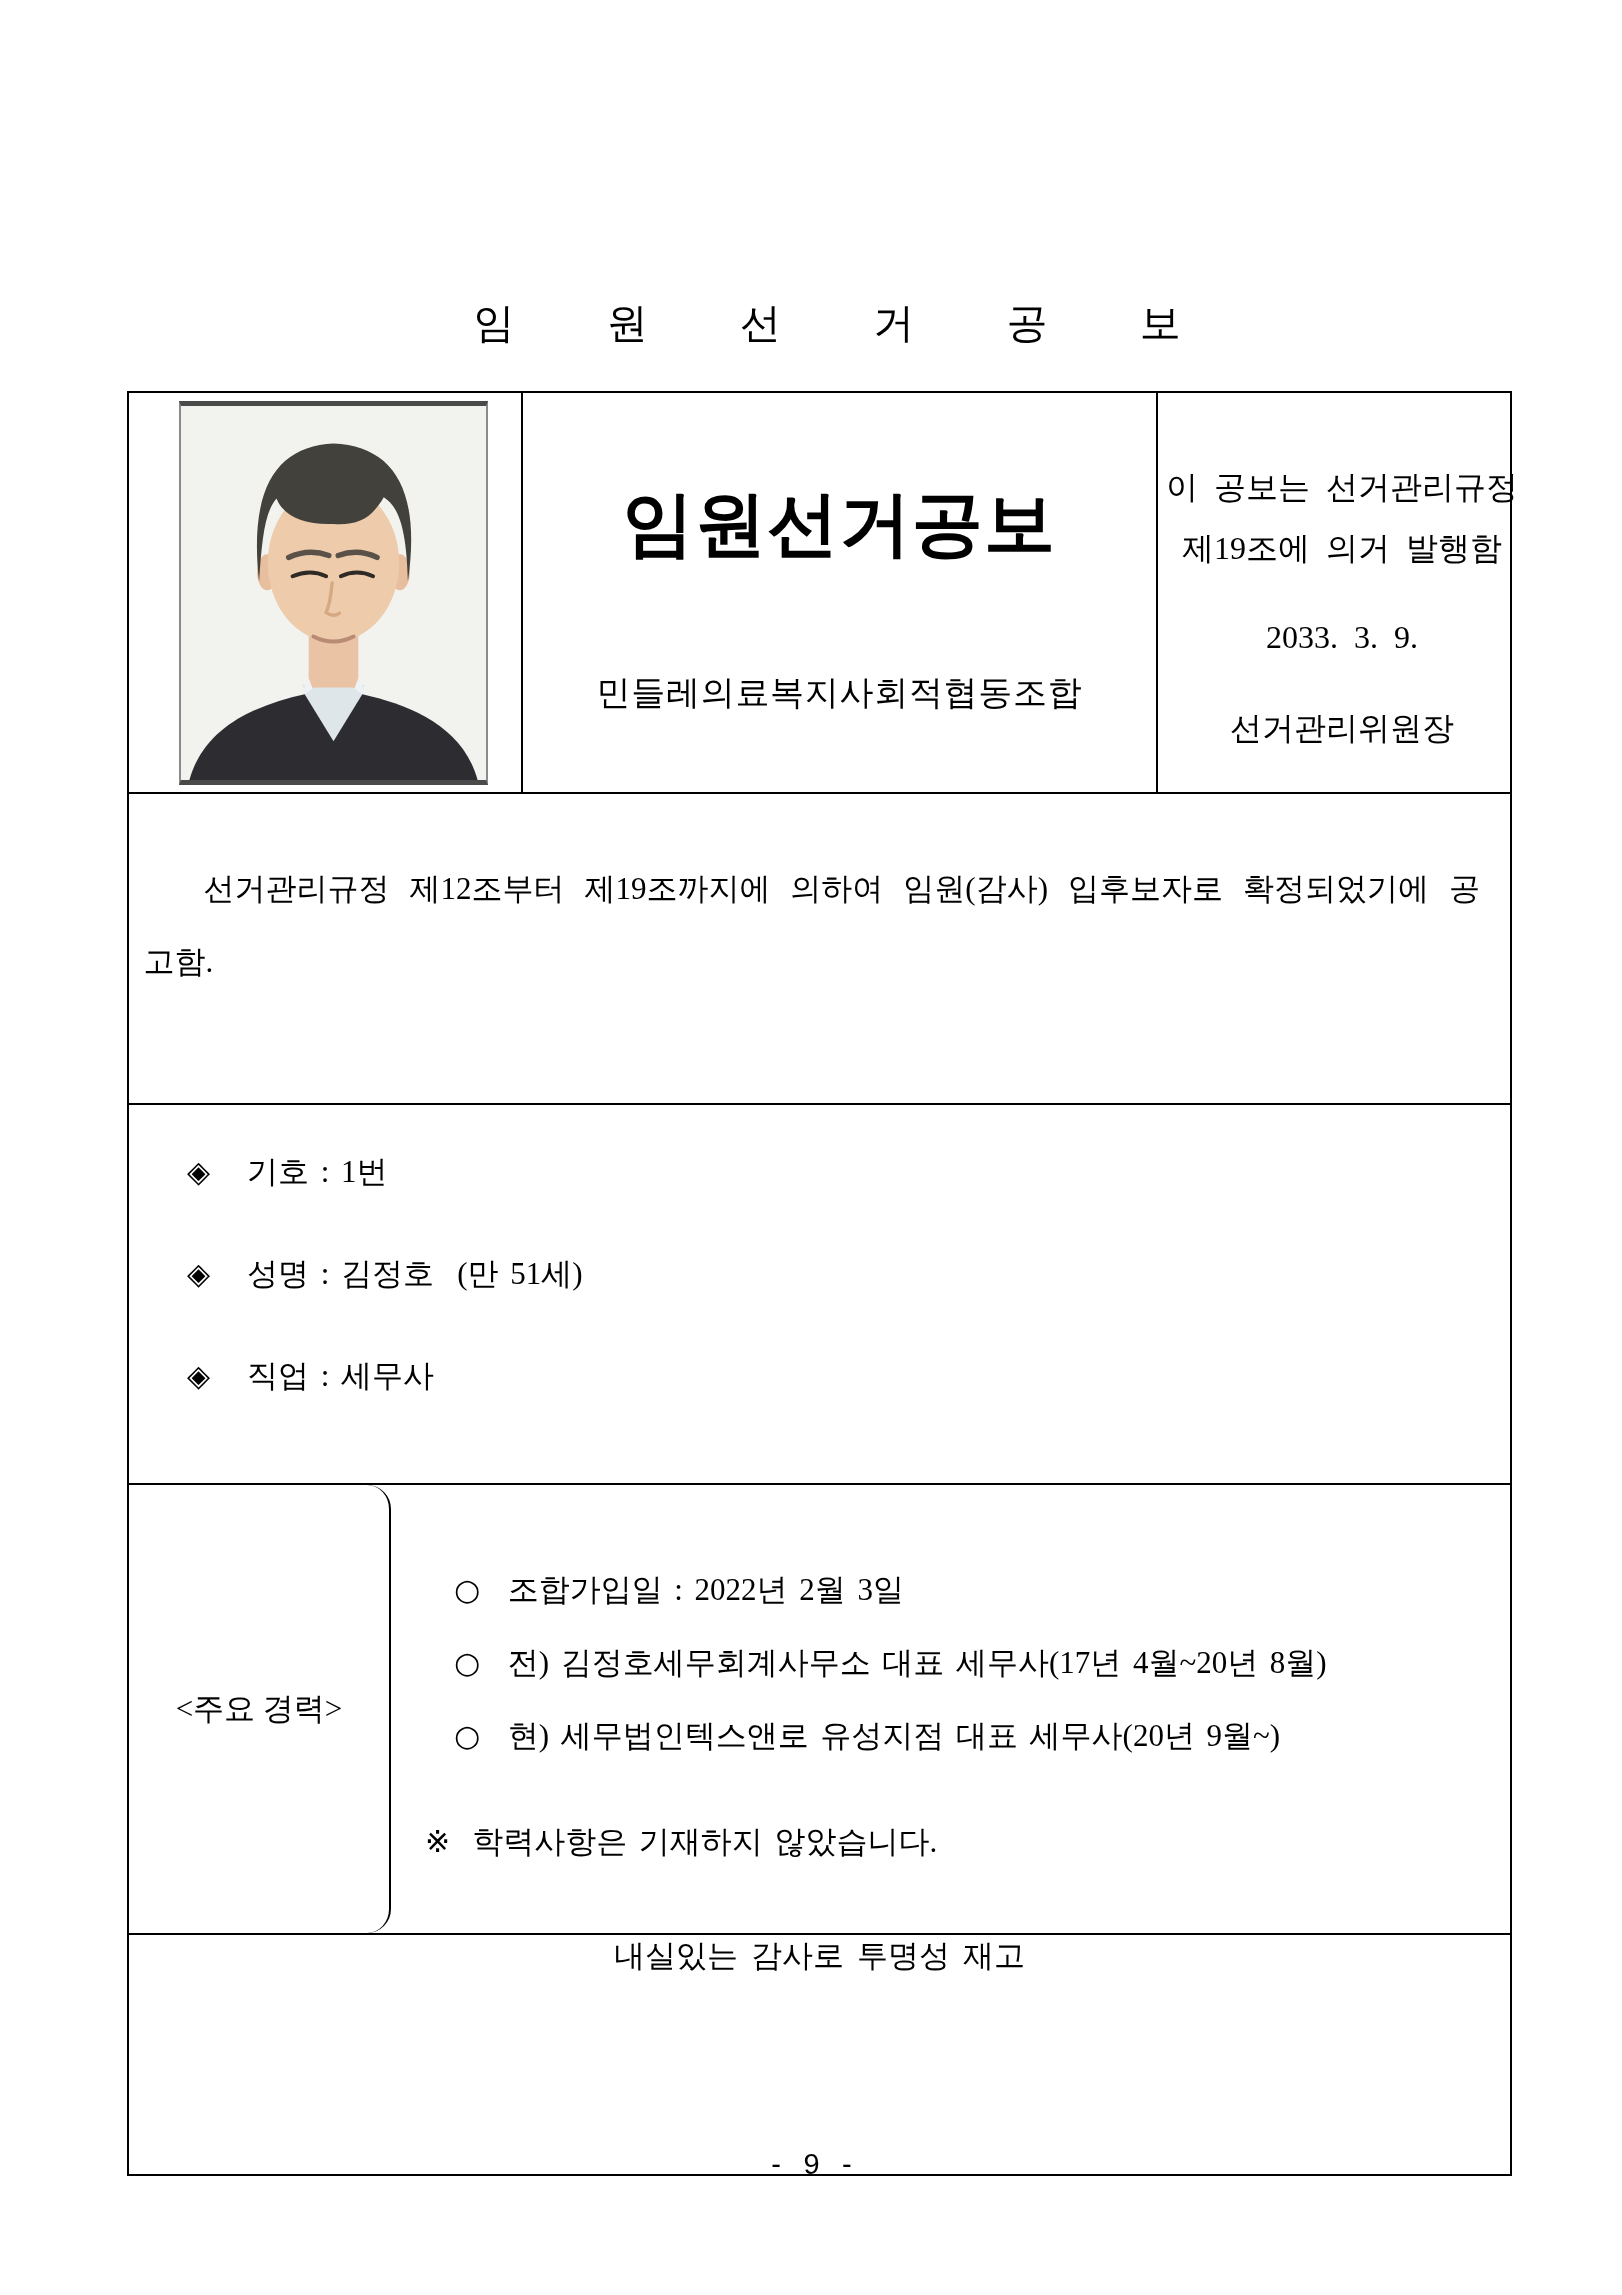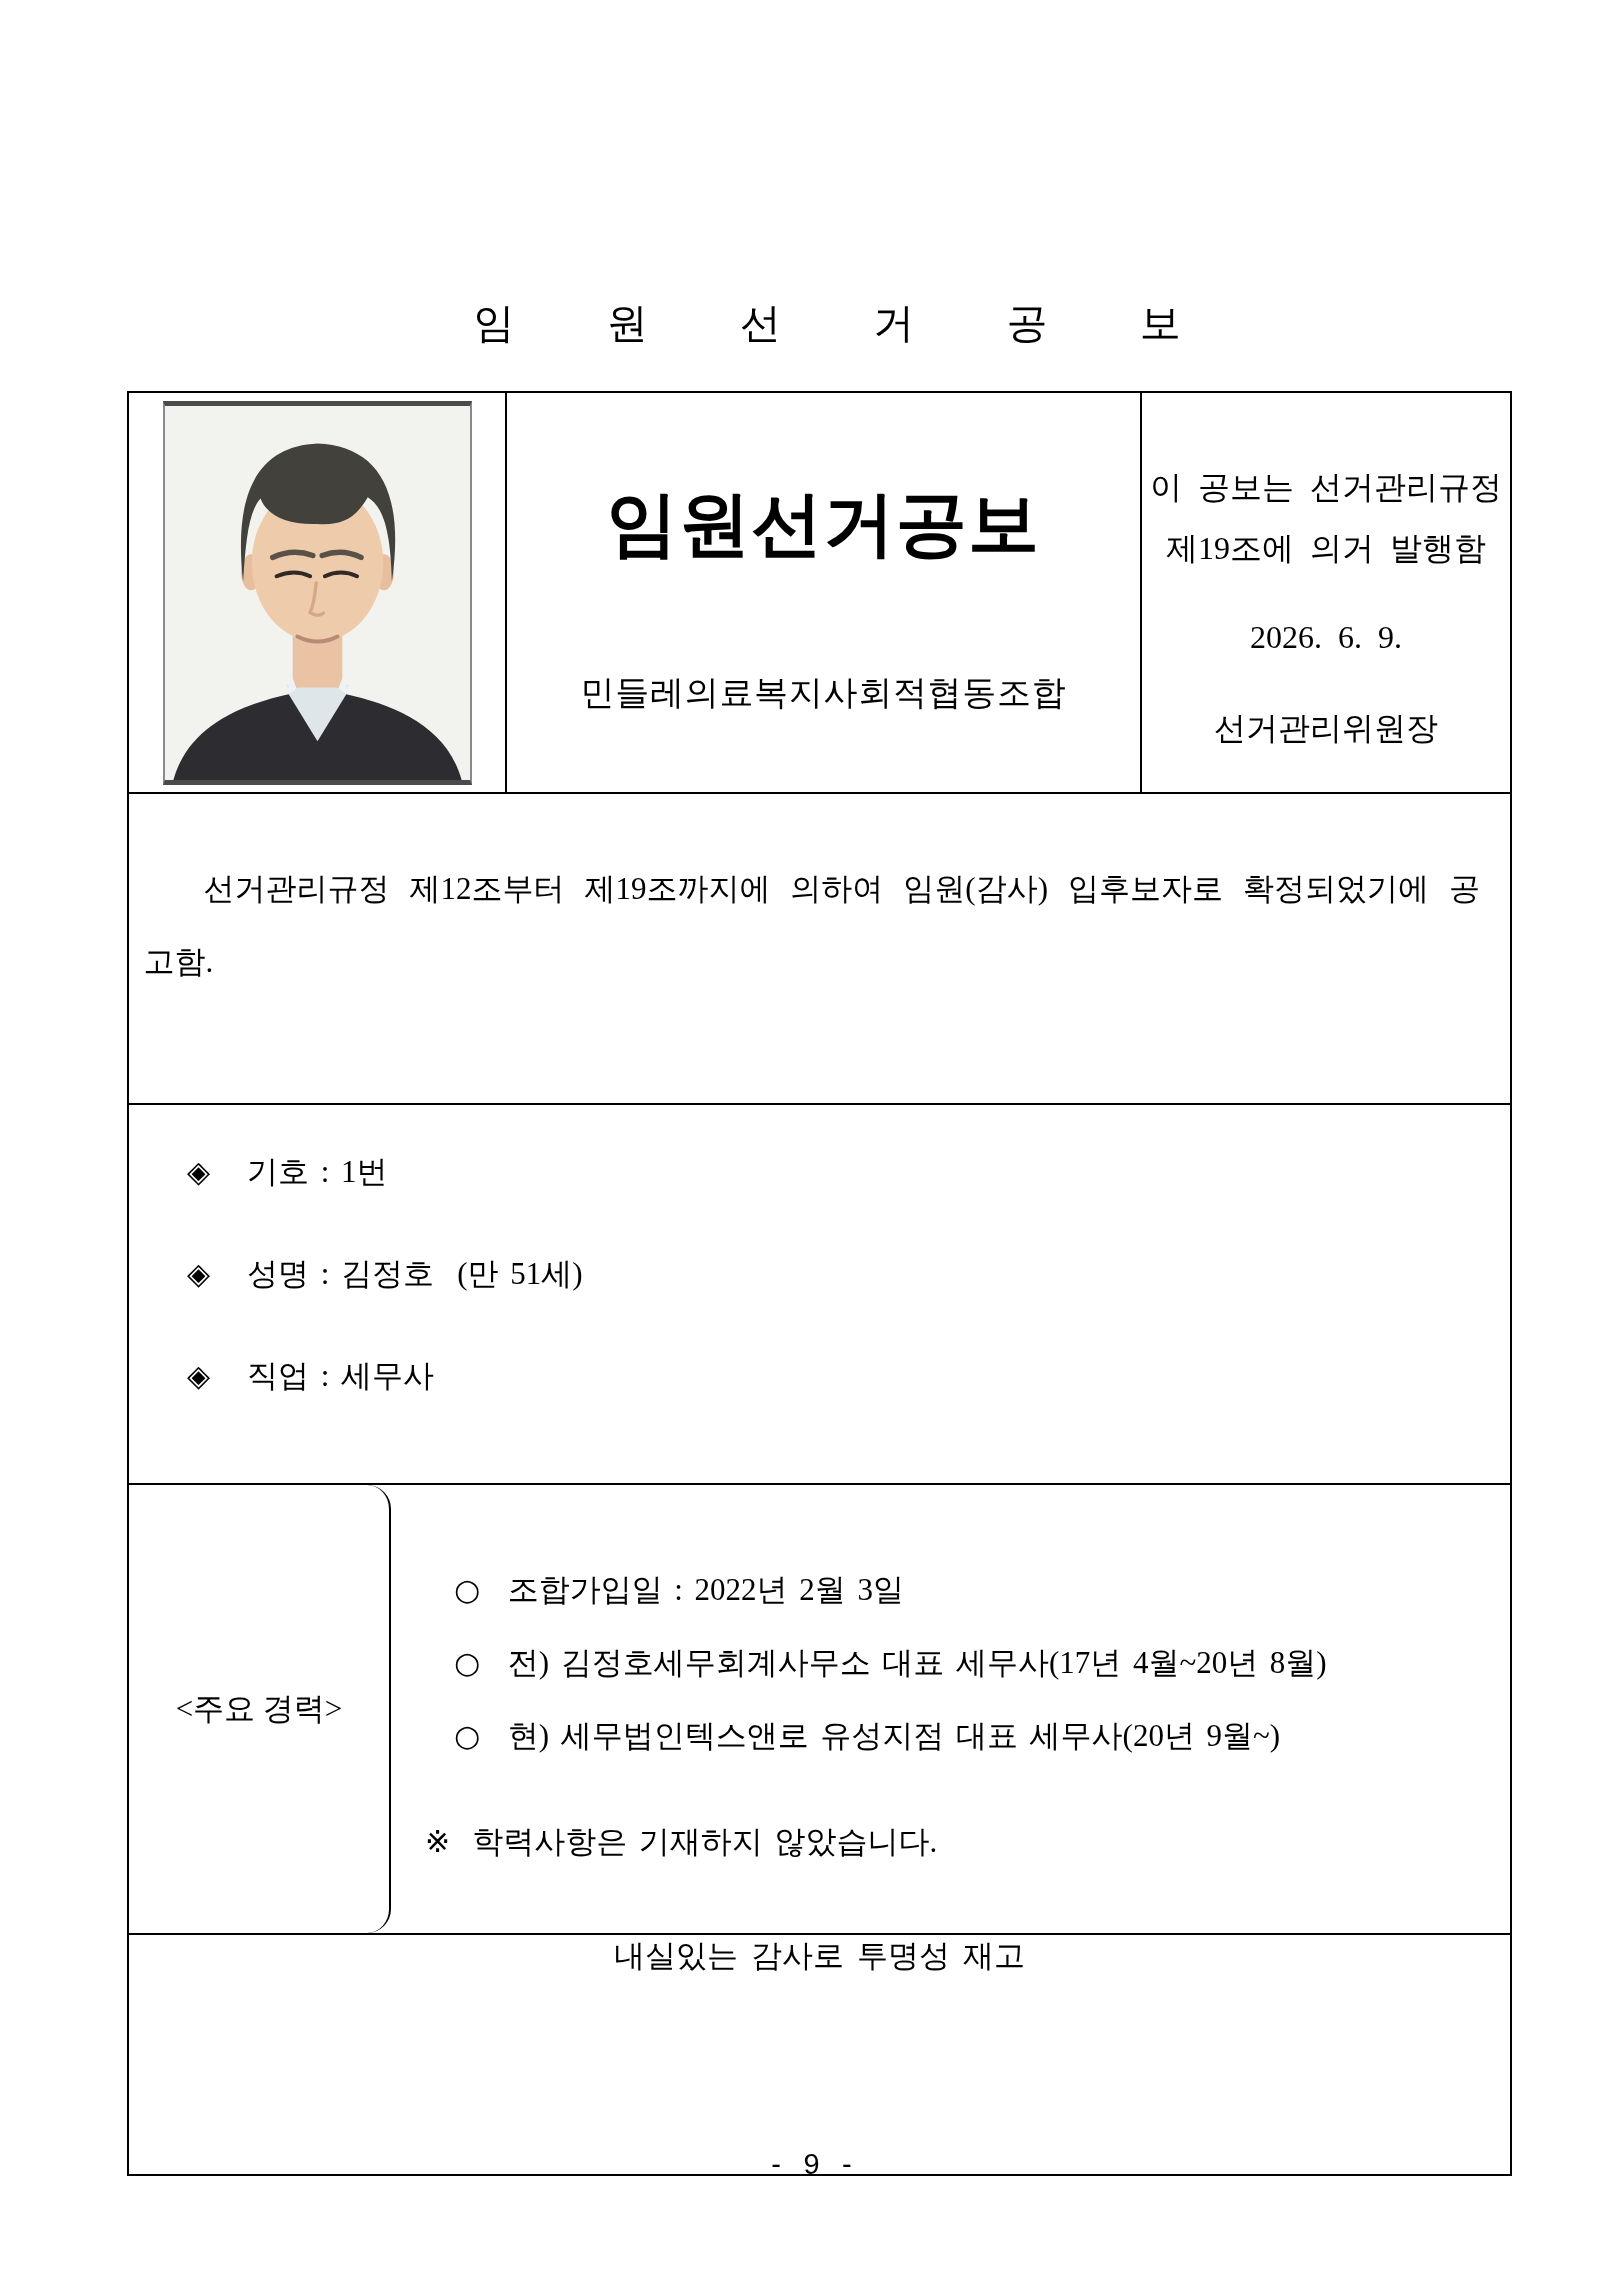--- a/index.html
+++ b/index.html
@@ -7,21 +7,21 @@
          font-family:"Liberation Serif","DejaVu Serif",serif;color:#000;overflow:hidden;}
 
   
   .page-title{position:absolute;top:296px;left:0;width:100%;text-align:center;
               font-size:41px;letter-spacing:41px;white-space:nowrap;padding-left:16px;}
   .page-title span{position:relative;left:20px;}
 
   
   .doc-table{position:absolute;left:127px;top:391px;width:1381px;border:2px solid #000;}
   .row{display:flex;width:100%;}
-  .r1{height:399px;}
+  .r1{height:399px;padding-left:16px;}
   .r2{height:251px;border-top:2px solid #000;display:block;
       padding:58px 30px 0 14.4px;font-size:31px;line-height:73px;
       text-indent:60px;text-align:justify;word-spacing:9.2px;}
   .r3{height:332px;border-top:2px solid #000;display:block;padding:46px 0 0 58px;}
   .r4{height:448px;border-top:2px solid #000;}
   .r5{height:239px;border-top:2px solid #000;}
 
   .c-photo{width:376px;border-right:2px solid #000;display:flex;align-items:center;justify-content:center;}
   .photo-frame{width:305px;height:374px;border-left:2px solid #8a8a8a;border-right:2px solid #8a8a8a;
                border-top:5.2px solid #4a4a4a;border-bottom:5.2px solid #4a4a4a;background:#f2f2ee;}
@@ -93,21 +93,21 @@
           </svg>
         </div>
       </div>
       <div class="c-title">
         <div class="bulletin-title">임원선거공보</div>
         <div class="org">민들레의료복지사회적협동조합</div>
       </div>
       <div class="c-iss">
         <div class="iss-l1">이 공보는 선거관리규정</div>
         <div class="iss-l2">제19조에 의거 발행함</div>
-        <div class="iss-date">2026. 6. 9.</div>
+        <div class="iss-date">2033. 3. 9.</div>
         <div class="iss-chair">선거관리위원장</div>
       </div>
     </div>
 
     <div class="r2">
       <span>선거관리규정 제12조부터 제19조까지에 의하여 임원(감사) 입후보자로 확정되었기에 공고함.</span>
     </div>
 
     <div class="r3">
       <div class="cand-row">

